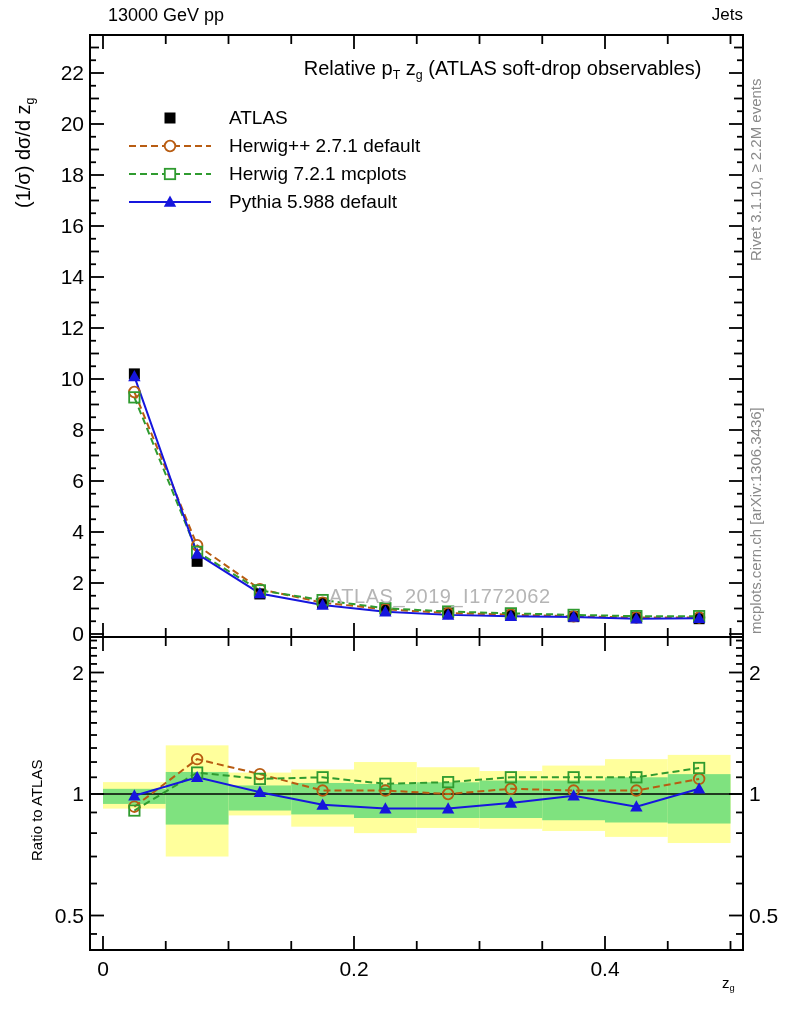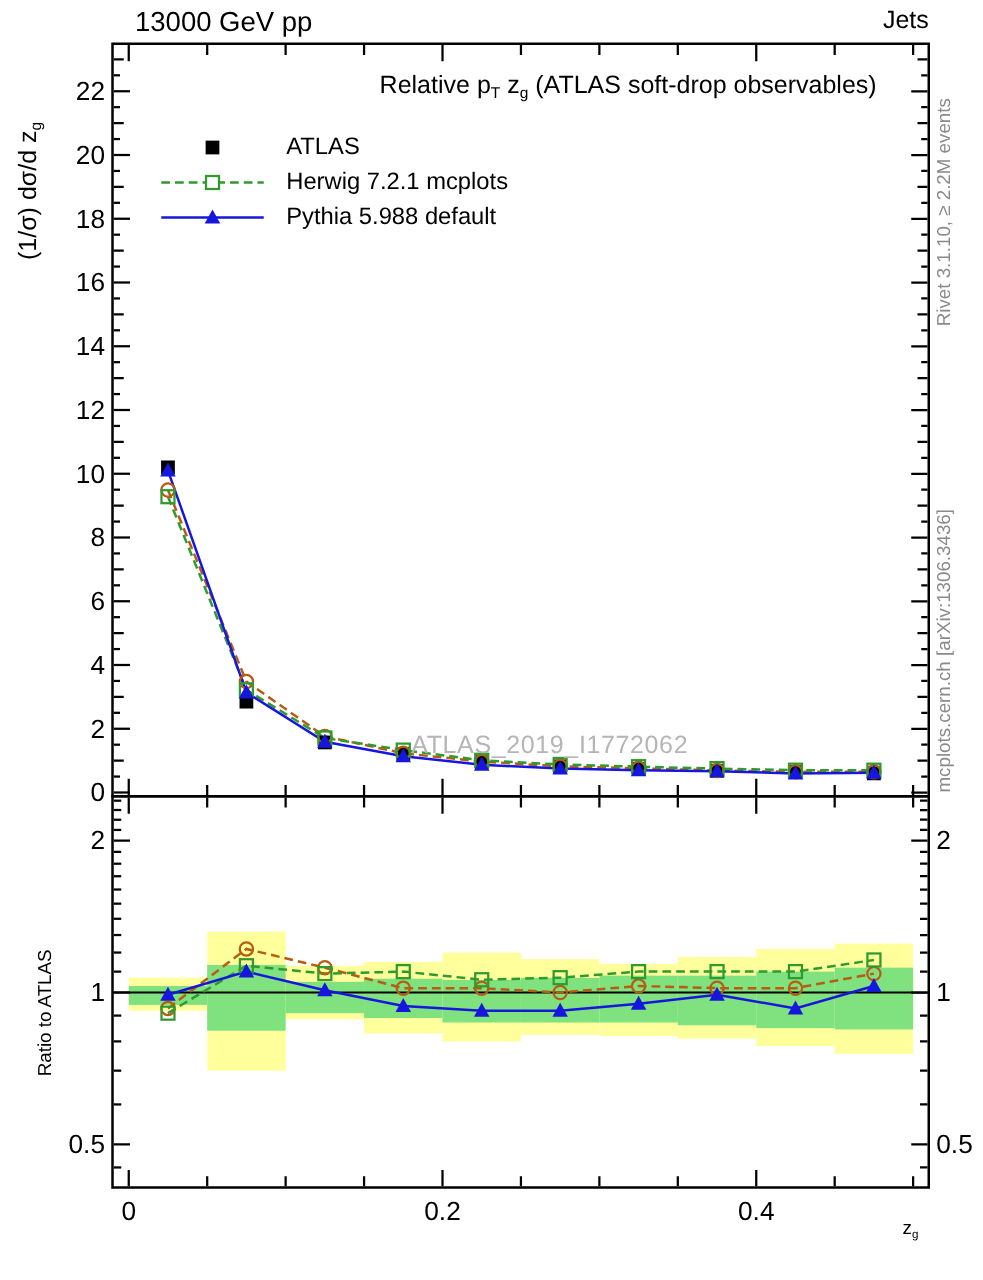--- a/index.html
+++ b/index.html
@@ -1,20 +1,20 @@
 <!DOCTYPE html>
 <html><head>
 <meta charset="utf-8">
 <style>
   html,body{margin:0;padding:0;background:#fff;}
   .stage{position:relative;width:786px;height:1024px;background:#fff;overflow:hidden;
          font-family:"Liberation Sans",sans-serif;color:#000;}
   .stage svg.plot{position:absolute;left:0;top:0;}
-  .hdr-l{position:absolute;left:108px;top:5px;font-size:22px;}
-  .hdr-r{position:absolute;right:43px;top:5px;font-size:20px;}
+  .hdr-l{position:absolute;left:108px;top:5px;font-size:18px;}
+  .hdr-r{position:absolute;right:43px;top:5px;font-size:17px;}
   .title{position:absolute;left:90px;width:729px;top:57px;text-align:center;font-size:20px;white-space:nowrap;margin-left:48px;}
   .sb{font-size:62%;position:relative;top:0.32em;}
   .legend{position:absolute;left:127px;top:107px;}
   .lrow{display:flex;align-items:flex-start;height:28px;}
   .licon{width:86px;height:22px;display:inline-block;flex:0 0 86px;}
   .ltext{margin-left:16px;font-size:19px;white-space:nowrap;}
   .ylab{position:absolute;left:12px;top:208px;transform-origin:0 0;transform:rotate(-90deg);
         font-size:20px;white-space:nowrap;}
   .rlab{position:absolute;left:28px;top:861px;transform-origin:0 0;transform:rotate(-90deg);
         font-size:15px;white-space:nowrap;}
@@ -340,20 +340,27 @@
 
   <div class="legend">
     <div class="lrow">
       <span class="licon"><svg width="86" height="22">
             <rect x="37.5" y="5.5" width="11" height="11" fill="#000000"></rect>
           </svg></span>
       <span class="ltext">ATLAS</span>
     </div>
     <div class="lrow">
       <span class="licon"><svg width="86" height="22">
+            <line x1="2" x2="84" y1="11" y2="11" stroke="#b85c12" stroke-width="2" stroke-dasharray="7 4"></line>
+            <circle cx="43" cy="11" r="5.3" fill="#fff" stroke="#b85c12" stroke-width="1.8"></circle>
+          </svg></span>
+      <span class="ltext">Herwig++ 2.7.1 default</span>
+    </div>
+    <div class="lrow">
+      <span class="licon"><svg width="86" height="22">
             <line x1="2" x2="84" y1="11" y2="11" stroke="#2f9b2f" stroke-width="2" stroke-dasharray="7 4"></line>
             <rect x="37.8" y="5.8" width="10.4" height="10.4" fill="#fff" stroke="#2f9b2f" stroke-width="1.8"></rect>
           </svg></span>
       <span class="ltext">Herwig 7.2.1 mcplots</span>
     </div>
     <div class="lrow">
       <span class="licon"><svg width="86" height="22">
             <line x1="2" x2="84" y1="11" y2="11" stroke="#1616dd" stroke-width="2"></line>
             <path d="M 36.8 15.8 L 49.2 15.8 L 43 4.6 Z" fill="#1616dd"></path>
           </svg></span>

